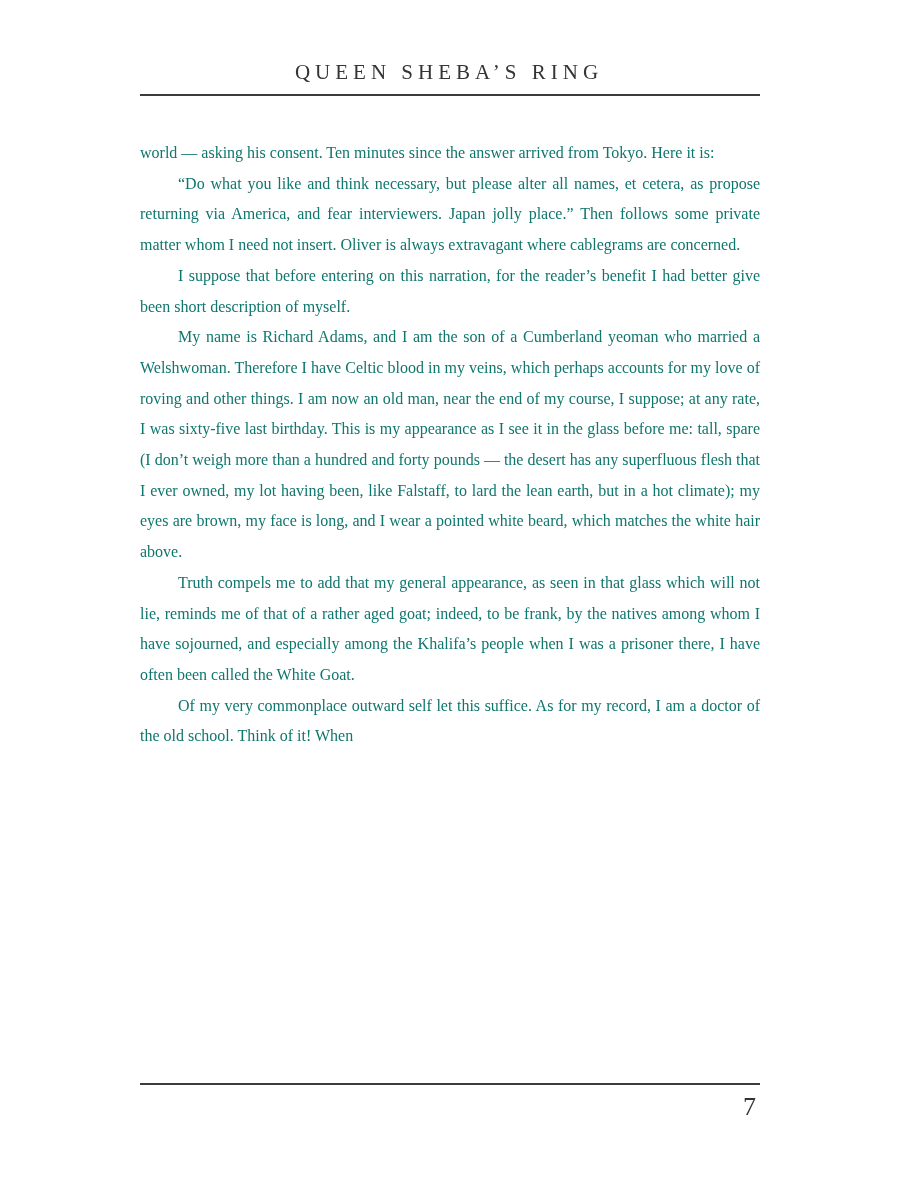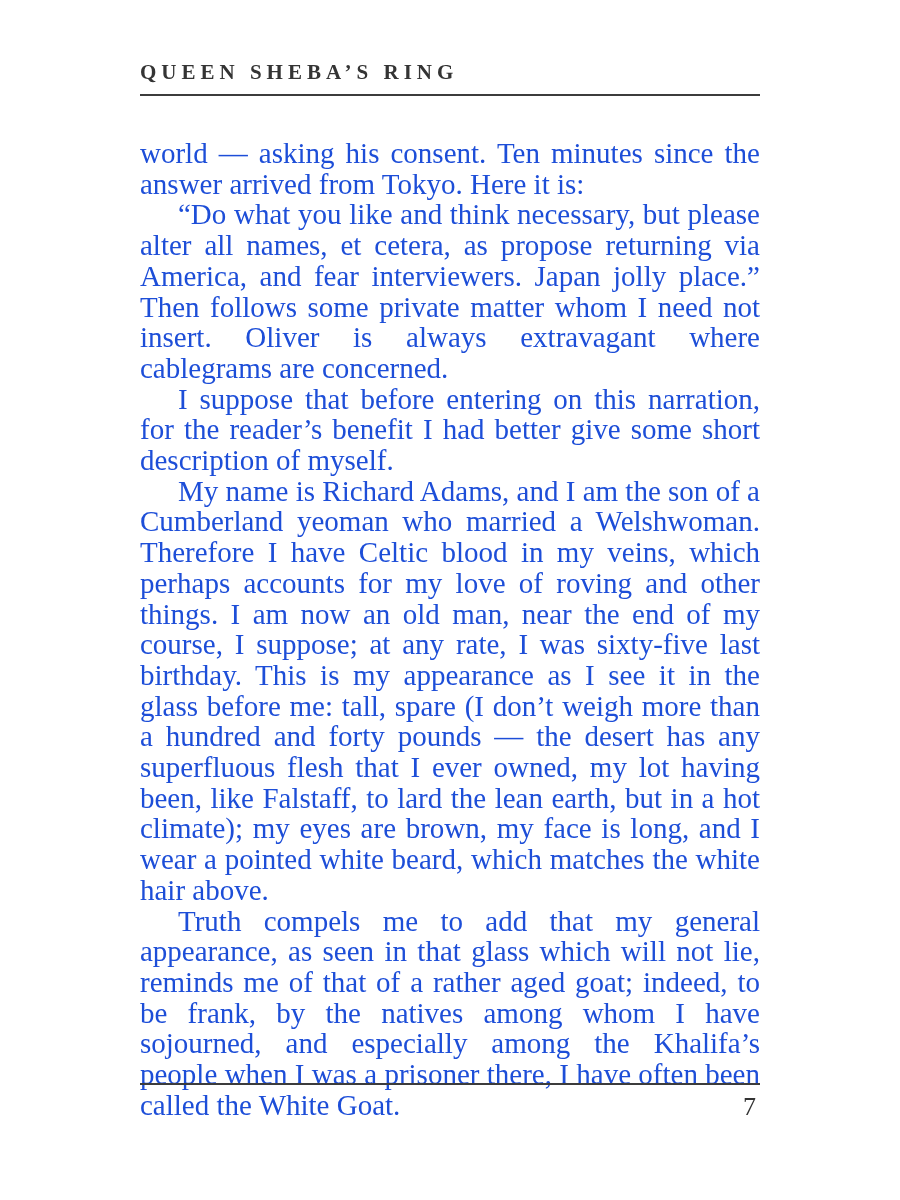--- a/index.html
+++ b/index.html
@@ -16,45 +16,45 @@
     color: #2b2b2b;
     overflow: hidden;
   }
   .header-area {
     position: absolute;
     left: 140px;
     top: 60px;
     width: 620px;
   }
   .running-title {
-    text-align: left;
+    text-align: center;
     font-size: 21px;
     letter-spacing: 5px;
     color: #343434;
-    font-weight: bold;
+    font-weight: normal;
     padding-right: 2px;
   }
   .header-rule {
     margin-top: 9px;
     height: 2px;
     background: #3c3c3c;
   }
   .body-area {
     position: absolute;
     left: 140px;
     top: 138px;
     width: 620px;
   }
   .body-area p {
     margin: 0;
-    font-size: 29px;
+    font-size: 16px;
     line-height: 30.7px;
     text-align: justify;
     text-indent: 38px;
-    color: #1d4ed8;
+    color: #0f766e;
   }
   .body-area p.first {
     text-indent: 0;
   }
   .footer-area {
     position: absolute;
     left: 140px;
     top: 1083px;
     width: 620px;
   }
@@ -76,23 +76,24 @@
 <div class="page">
 
   <header class="header-area">
     <div class="running-title">QUEEN SHEBA’S RING</div>
     <div class="header-rule"></div>
   </header>
 
   <main class="body-area">
     <p class="first">world — asking his consent. Ten minutes since the answer arrived from Tokyo. Here it is:</p>
     <p>“Do what you like and think necessary, but please alter all names, et cetera, as propose returning via America, and fear interviewers. Japan jolly place.” Then follows some private matter whom I need not insert. Oliver is always extravagant where cablegrams are concerned.</p>
-    <p>I suppose that before entering on this narration, for the reader’s benefit I had better give some short description of myself.</p>
+    <p>I suppose that before entering on this narration, for the reader’s benefit I had better give been short description of myself.</p>
     <p>My name is Richard Adams, and I am the son of a Cumberland yeoman who married a Welshwoman. Therefore I have Celtic blood in my veins, which perhaps accounts for my love of roving and other things. I am now an old man, near the end of my course, I suppose; at any rate, I was sixty-five last birthday. This is my appearance as I see it in the glass before me: tall, spare (I don’t weigh more than a hundred and forty pounds — the desert has any superfluous flesh that I ever owned, my lot having been, like Falstaff, to lard the lean earth, but in a hot climate); my eyes are brown, my face is long, and I wear a pointed white beard, which matches the white hair above.</p>
     <p>Truth compels me to add that my general appearance, as seen in that glass which will not lie, reminds me of that of a rather aged goat; indeed, to be frank, by the natives among whom I have sojourned, and especially among the Khalifa’s people when I was a prisoner there, I have often been called the White Goat.</p>
+    <p>Of my very commonplace outward self let this suffice. As for my record, I am a doctor of the old school. Think of it! When</p>
   </main>
 
   <footer class="footer-area">
     <div class="footer-rule"></div>
     <div class="page-number">7</div>
   </footer>
 
 </div>
 
 </body></html>

